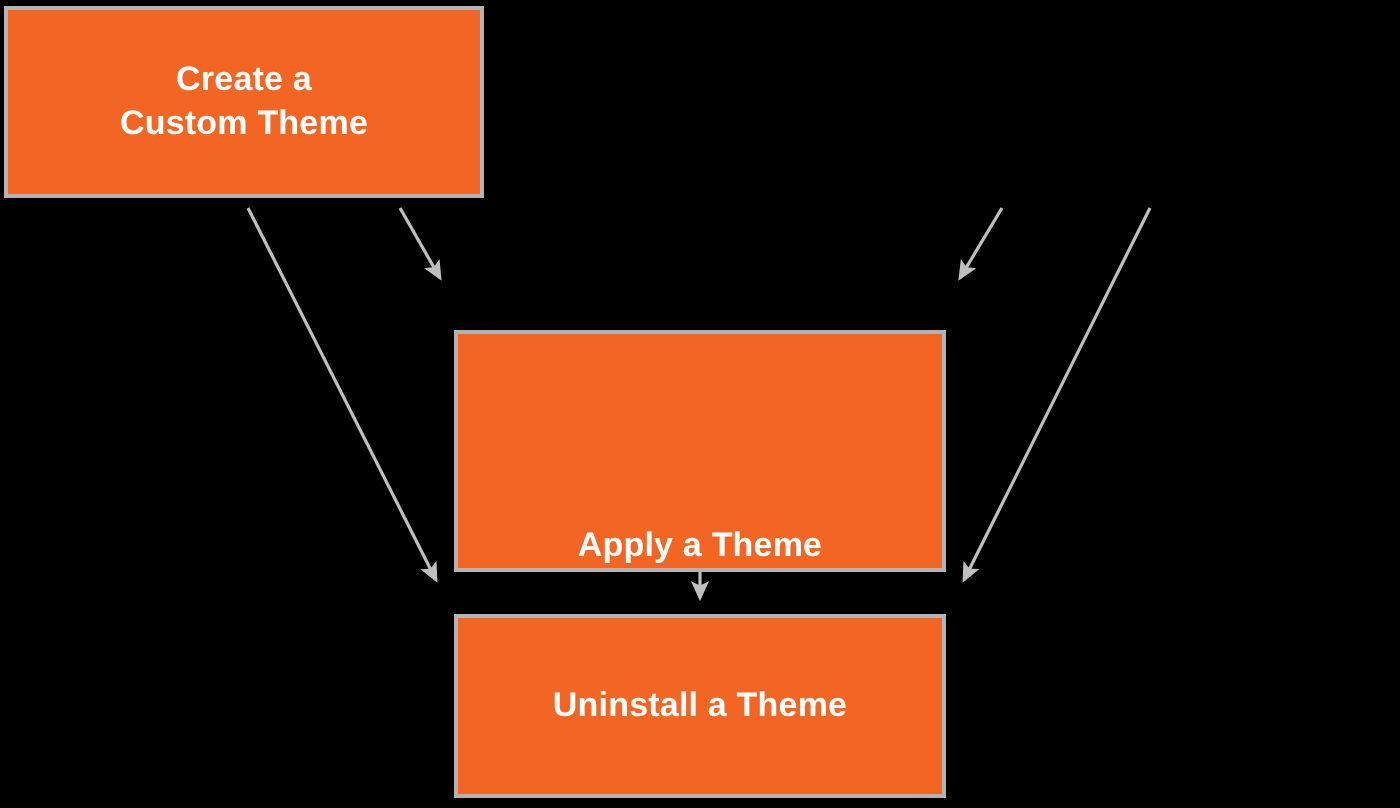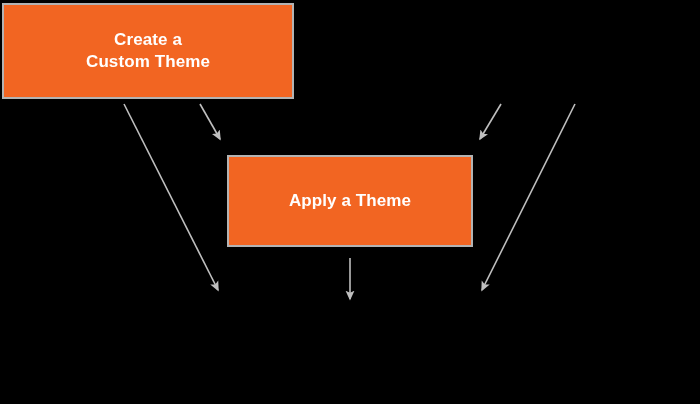--- a/index.html
+++ b/index.html
@@ -39,23 +39,23 @@
   .node-label {
     display: block;
     width: 100%;
     padding: 0 6px;
     box-sizing: border-box;
     white-space: pre-line;
     font-weight: 600;
     letter-spacing: 0.1px;
   }
   
-  #node-create        { left: 2px;   top: 3px;   width: 292px; height: 96px; text-align: center;  }
+  #node-create        { left: 2px;   top: 3px;   width: 240px; height: 96px; text-align: center;  }
   #node-install       { left: 452px; top: 3px;   width: 245px; height: 96px;  }
-  #node-apply         { left: 227px; top: 155px; width: 246px; height: 92px;  }
+  #node-apply         { left: 227px; top: 165px; width: 246px; height: 121px; align-items: flex-end;  }
   #node-uninstall     { left: 227px; top: 307px; width: 246px; height: 92px;  }
 
   #node-create .node-label,
   #node-install .node-label   { font-size: 17px; }
   #node-apply .node-label,
   #node-uninstall .node-label { font-size: 17px; }
 </style>
 </head>
 <body>
 
@@ -82,14 +82,17 @@
   <div class="node" id="node-create">
     <span class="node-label">Create a
 Custom Theme</span>
   </div>
 
 
   <div class="node" id="node-apply">
     <span class="node-label">Apply a Theme</span>
   </div>
 
+  <div class="node" id="node-uninstall">
+    <span class="node-label">Uninstall a Theme</span>
+  </div>
 
 </div>
 
 </body></html>

